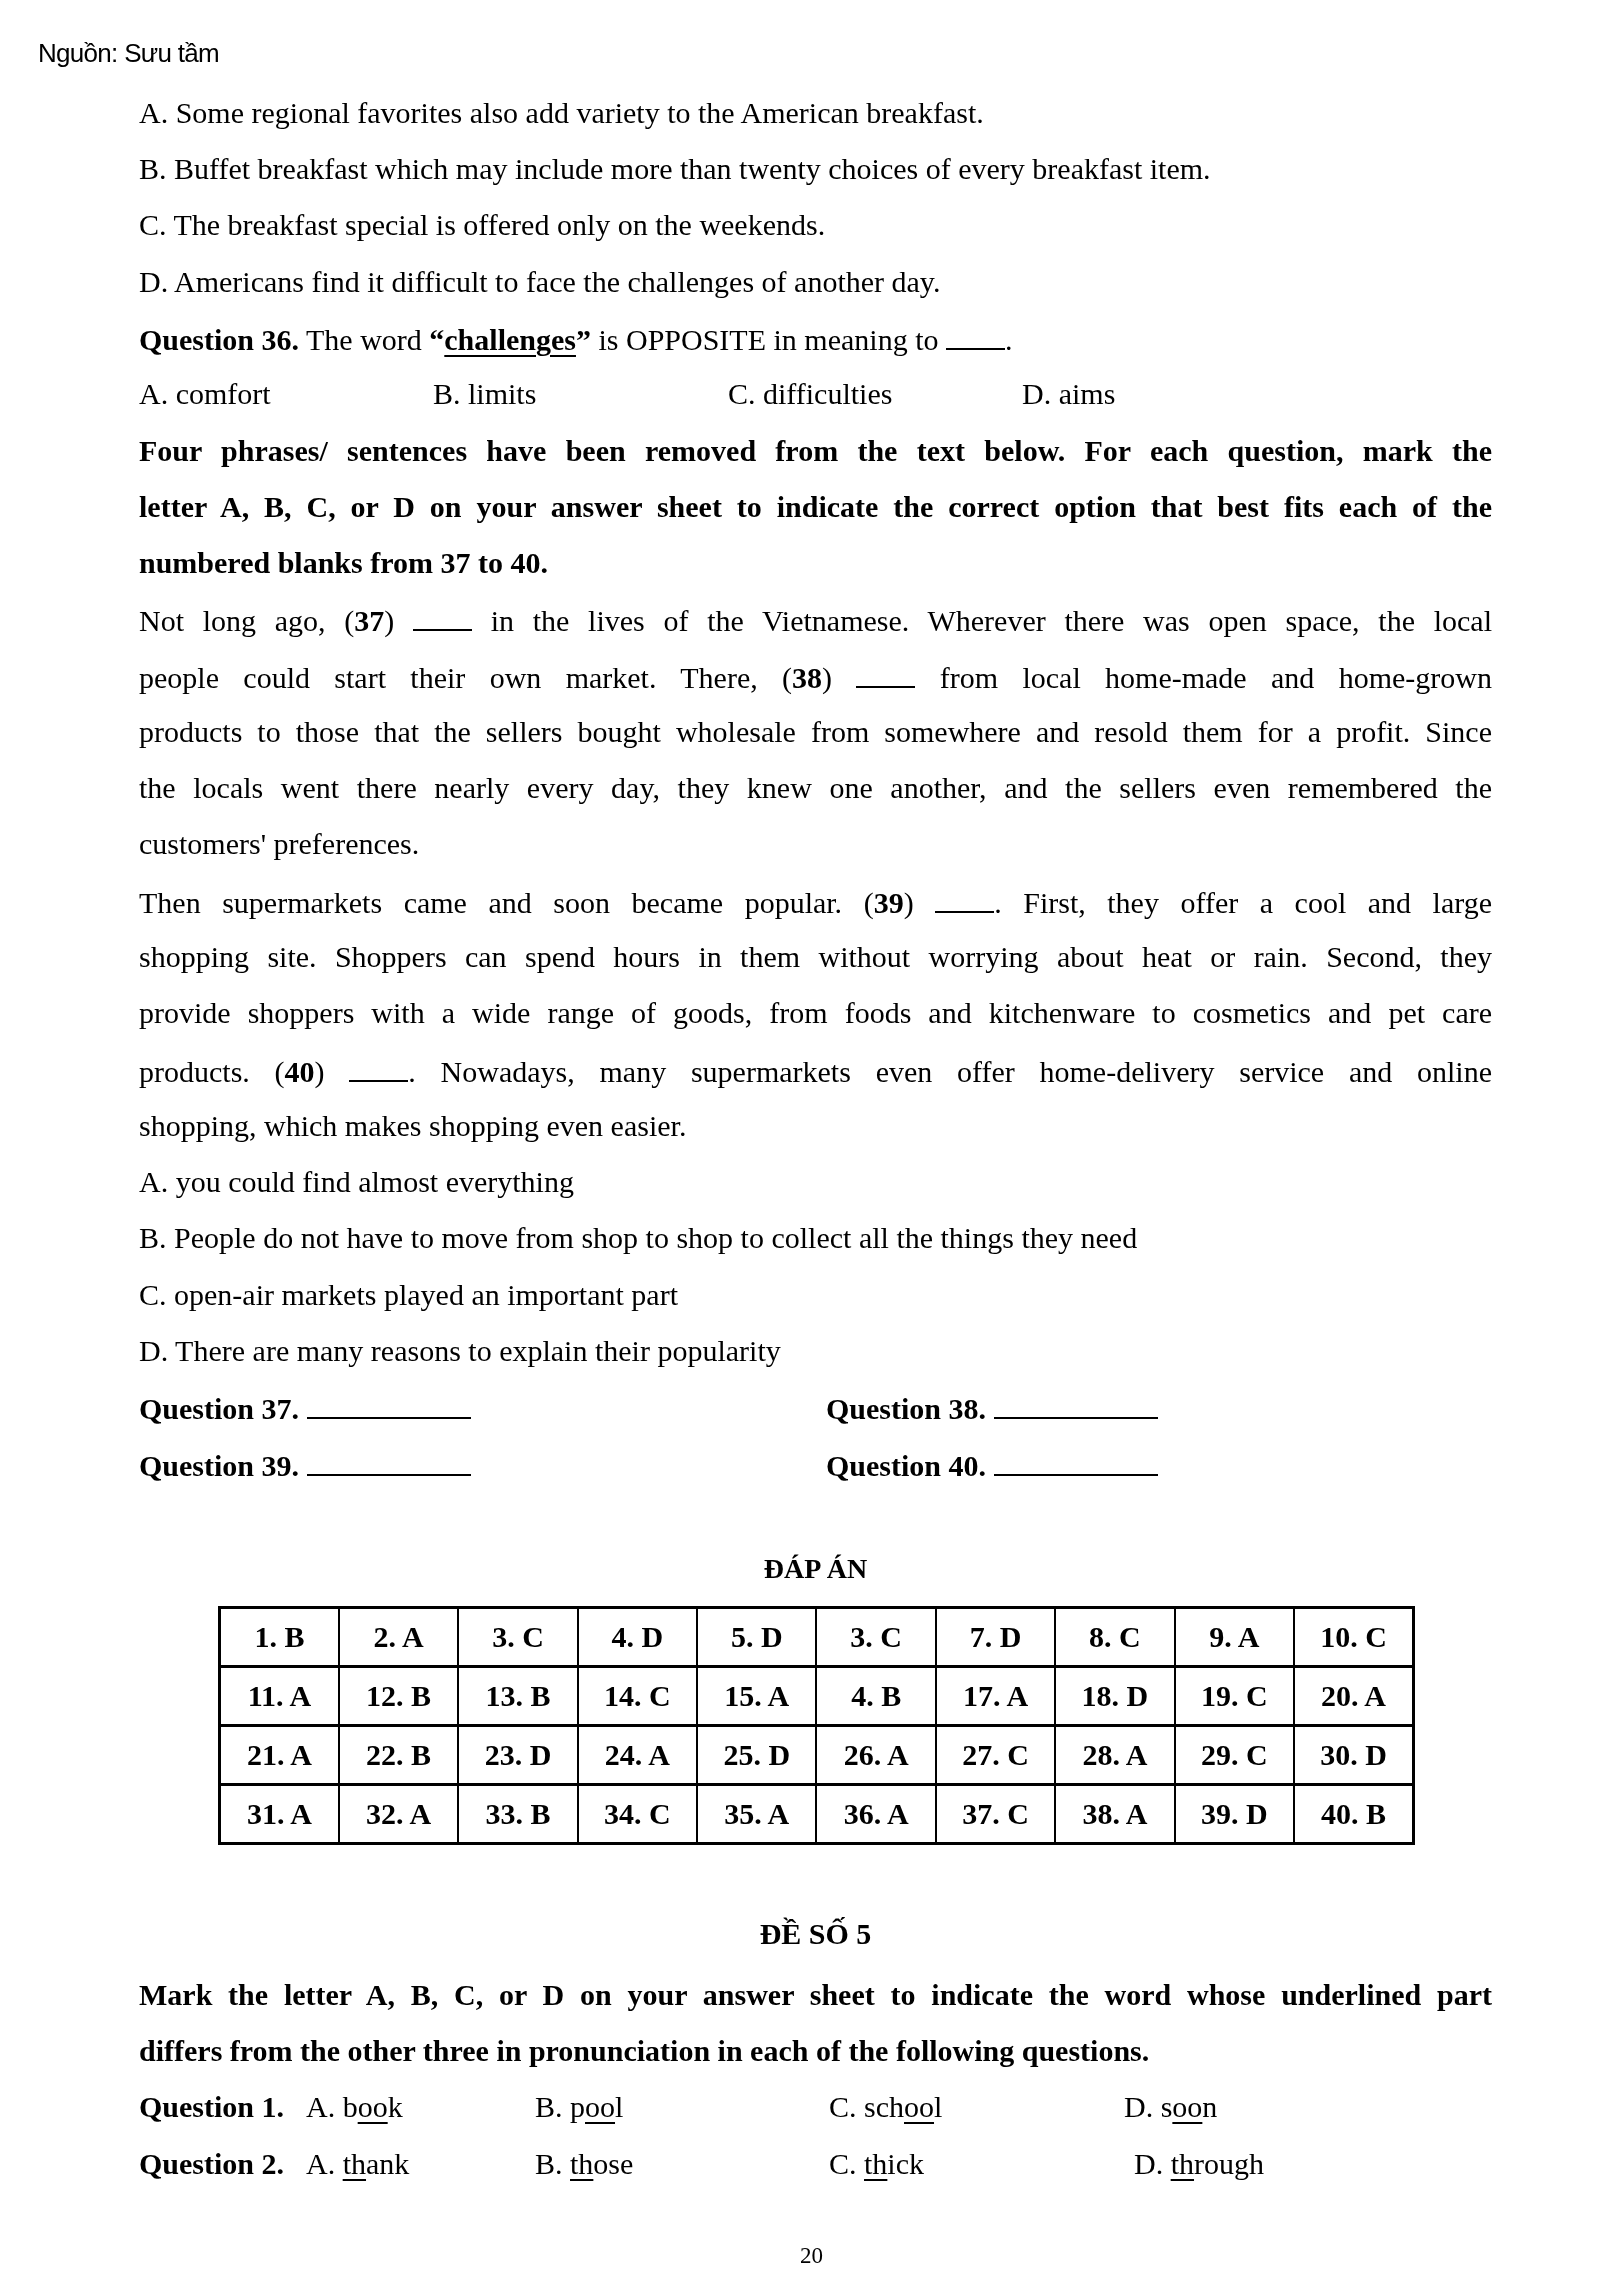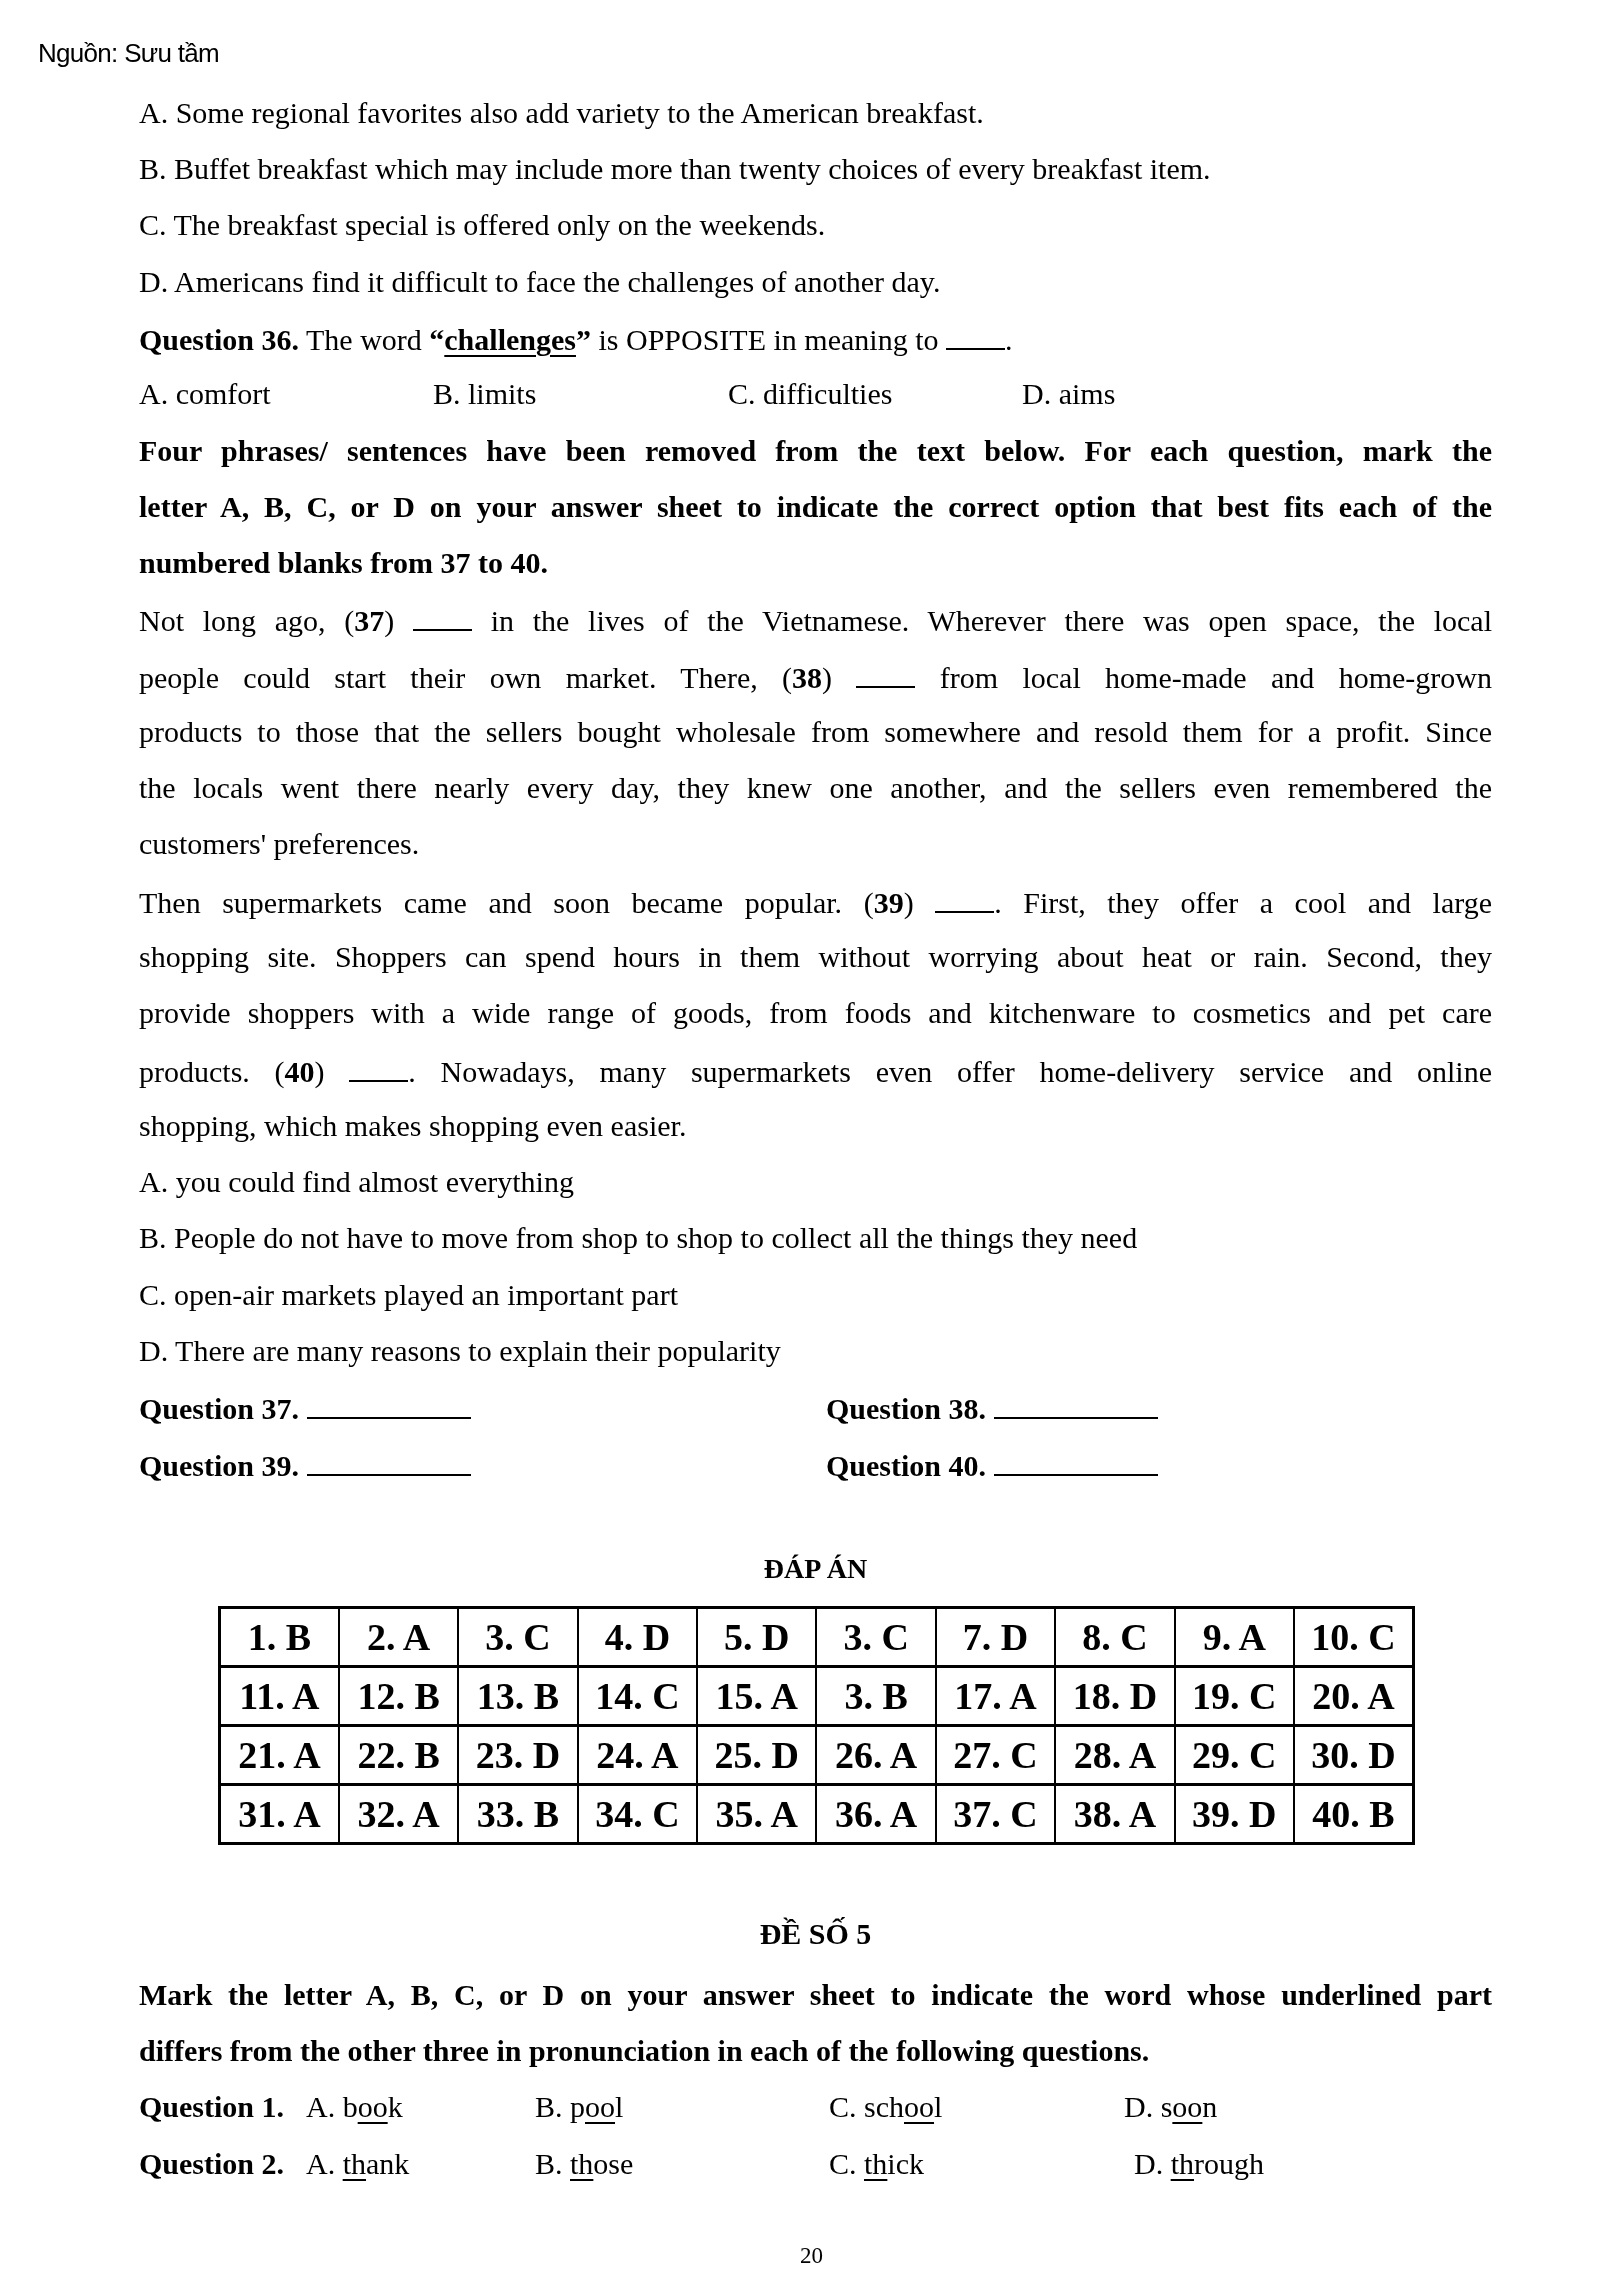--- a/index.html
+++ b/index.html
@@ -22,21 +22,21 @@
     .blank { display: inline-block; border-bottom: 2px solid #000; height: 30px; vertical-align: baseline; }
     .b5 { width: 59px; }
     .b10 { width: 164px; }
     .col { position: absolute; }
     .center { position: absolute; left: 0; width: 1353px; text-align: center; font-weight: bold; }
     table.answers {
       position: absolute; left: 79px; top: 1606px; width: 1197px;
       border-collapse: collapse; border: 3.3px solid #000;
     }
     table.answers td {
-      border: 2px solid #000; text-align: center; font-weight: bold; font-size: 38px;
+      border: 2px solid #000; text-align: center; font-weight: bold; font-size: 30px;
       height: 56px; width: 10%; padding: 0;
     }
     table.answers tr { border-top: 3.3px solid #000; }
     .pagenum { position: absolute; left: 0; width: 1623px; top: 2243px; text-align: center; font-size: 23px; }
   </style>
 </head>
 <body>
 
 <div class="source">Nguồn: Sưu tầm</div>
 
@@ -97,21 +97,21 @@
           <td>8. C</td>
           <td>9. A</td>
           <td>10. C</td>
         </tr>
         <tr>
           <td>11. A</td>
           <td>12. B</td>
           <td>13. B</td>
           <td>14. C</td>
           <td>15. A</td>
-          <td>3. B</td>
+          <td>4. B</td>
           <td>17. A</td>
           <td>18. D</td>
           <td>19. C</td>
           <td>20. A</td>
         </tr>
         <tr>
           <td>21. A</td>
           <td>22. B</td>
           <td>23. D</td>
           <td>24. A</td>

